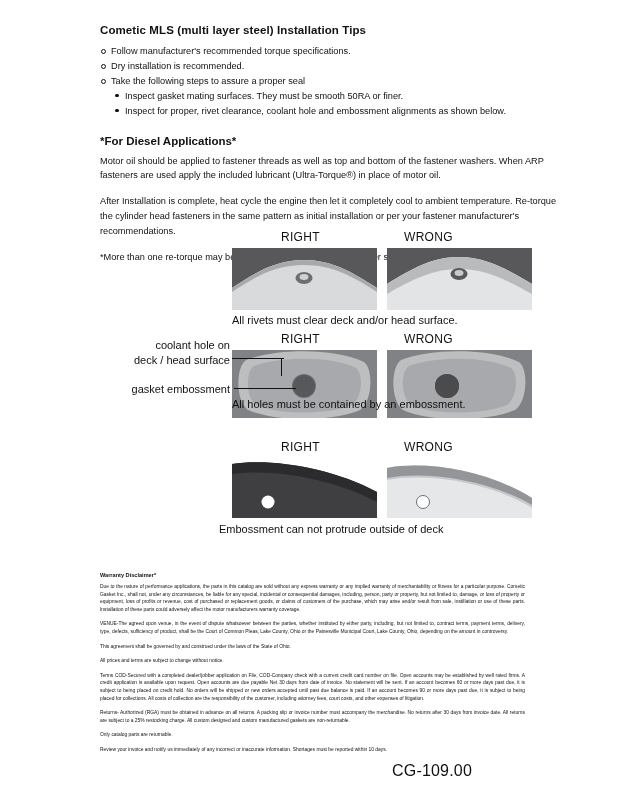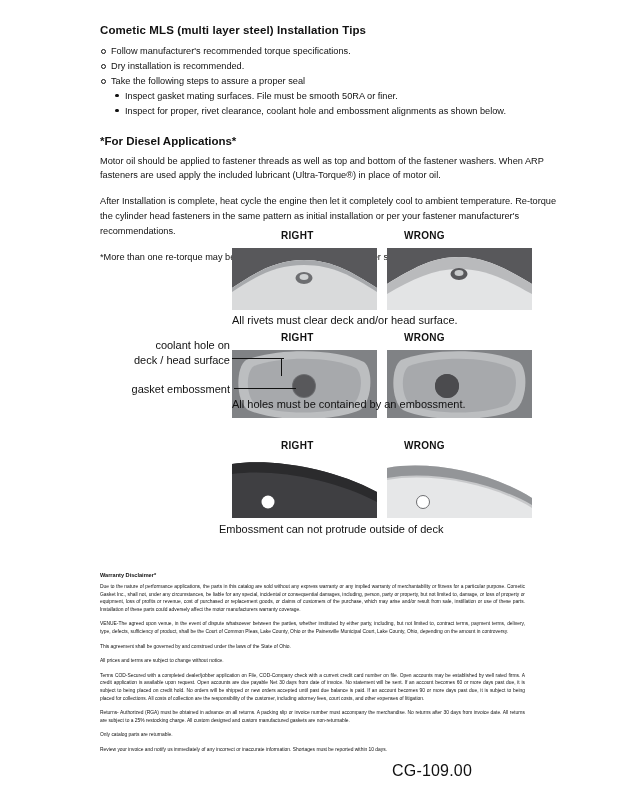--- a/index.html
+++ b/index.html
@@ -84,22 +84,22 @@
 
   
   .figures{
     position:absolute;
     left:0;top:0;
     width:618px;height:800px;
     pointer-events:none;
   }
   .fig-label{
     position:absolute;
-    font-size:10px;
-    font-weight:bold;
+    font-size:12px;
+    font-weight:normal;
     letter-spacing:.3px;
   }
   .panel{
     position:absolute;
     background:#fff;
     overflow:hidden;
   }
   .cap{
     position:absolute;
     font-size:11px;
@@ -147,21 +147,21 @@
 
   <div class="content">
     <h1 class="title">Cometic MLS (multi layer steel) Installation Tips</h1>
 
     <ul class="bullets">
       <li>Follow manufacturer's recommended torque specifications.</li>
       <li>Dry installation is recommended.</li>
       <li>Take the following steps to assure a proper seal</li>
     </ul>
     <ul class="sub">
-      <li>Inspect gasket mating surfaces.  File must be smooth 50RA or finer.</li>
+      <li>Inspect gasket mating surfaces.  They must be smooth 50RA or finer.</li>
       <li>Inspect for proper, rivet clearance, coolant hole and embossment alignments as shown below.</li>
     </ul>
 
     <h2 class="subhead">*For Diesel Applications*</h2>
     <p class="para">Motor oil should be applied to fastener threads as well as top and bottom of the fastener washers.  When ARP fasteners are used apply the included lubricant (Ultra-Torque®) in place of motor oil.</p>
     <p class="para">After Installation is complete, heat cycle the engine then let it completely cool to ambient temperature. Re-torque the cylinder head fasteners in the same pattern as initial installation or per your fastener manufacturer's recommendations.</p>
     <p class="note">*More than one re-torque may be required to achieve proper fastener stretch*</p>
   </div>
 
   <div class="figures">

